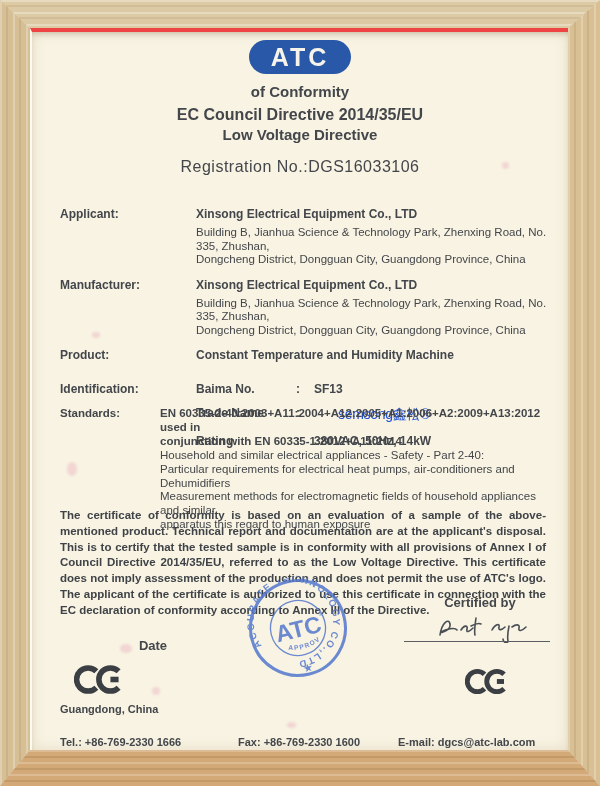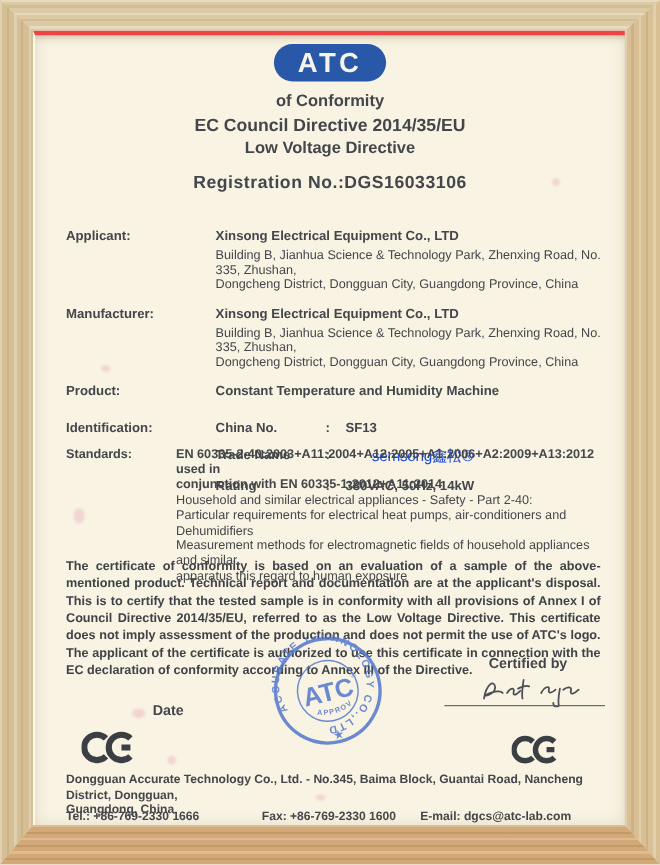--- a/index.html
+++ b/index.html
@@ -26,21 +26,21 @@
     color:#43464a;}
   .speck{position:absolute;border-radius:50%;background:rgba(232,150,175,.30);filter:blur(1px);}
   
   .sec-header{position:absolute;top:8px;left:0;right:0;text-align:center;}
   .atc-pill{display:inline-block;width:102px;height:34px;line-height:34px;border-radius:17px;
     background:#2a58a8;color:#f6f4ea;font-size:25px;font-weight:bold;letter-spacing:3px;}
   .cert-title{margin-top:-2px;font-size:24px;font-weight:bold;letter-spacing:11px;padding-left:11px;color:#3e4146;}
   .sub1{margin-top:9px;font-size:15px;font-weight:bold;}
   .sub2{margin-top:6px;font-size:16px;font-weight:bold;}
   .sub3{margin-top:2px;font-size:15px;font-weight:bold;}
-  .reg{margin-top:15px;font-size:16px;font-weight:bold;letter-spacing:.5px;}
+  .reg{margin-top:15px;font-size:16px;font-weight:normal;letter-spacing:.5px;}
   
   .sec-info{position:absolute;top:175px;left:28px;right:16px;font-size:12px;}
   .irow{display:flex;margin-bottom:11px;gap:36px;}
   .lbl{width:100px;flex:0 0 100px;font-weight:bold;}
   .val{flex:1;}
   .val-name{font-weight:bold;margin-bottom:5px;}
   .val-addr{font-size:11.5px;line-height:13.5px;}
   .prod-row{margin-bottom:15px;}
   .id-sub{display:flex;margin-bottom:10px;}
   .id-name{width:100px;flex:0 0 100px;font-weight:bold;}
@@ -63,21 +63,21 @@
   .date-text{font-size:13px;font-weight:bold;padding-bottom:5px;border-bottom:1.5px solid #55585c;}
   .date-lbl{margin-top:8px;font-size:13px;font-weight:bold;}
   .ce{position:absolute;}
   .ce-left{left:42px;top:632px;}
   .ce-right{left:433px;top:636px;}
   .ce-note{position:absolute;left:158px;top:640px;width:246px;text-align:center;font-size:10.5px;font-weight:bold;line-height:13px;}
   .footer-addr{position:absolute;left:28px;top:671px;right:18px;font-size:11px;font-weight:bold;line-height:13.5px;}
   .contacts{position:absolute;left:28px;top:704px;right:18px;font-size:11px;font-weight:bold;}
   .tel{position:absolute;left:0;}
   .fax{position:absolute;left:178px;}
-  .email{position:absolute;left:322px;}
+  .email{position:absolute;left:338px;}
 </style>
 </head>
 <body>
 
 <div class="cert">
   <div class="wood wood-top"></div>
   <div class="wood wood-left"></div>
   <div class="wood wood-right"></div>
   <div class="wood wood-bottom"></div>
 
@@ -121,21 +121,21 @@
         </div>
       </div>
       <div class="irow prod-row">
         <div class="lbl">Product:</div>
         <div class="val val-name">Constant Temperature and Humidity Machine</div>
       </div>
       <div class="irow">
         <div class="lbl">Identification:</div>
         <div class="val">
           <div class="id-sub">
-            <div class="id-name">China No.</div>
+            <div class="id-name">Baima No.</div>
             <div class="id-colon">:</div>
             <div class="id-val">SF13</div>
           </div>
           <div class="id-sub">
             <div class="id-name">Trade Name</div>
             <div class="id-colon">:</div>
             <div class="id-val brand">semsong鑫松®</div>
           </div>
           <div class="id-sub">
             <div class="id-name">Rating</div>
@@ -202,21 +202,20 @@
     <div class="ce ce-right">
       <svg width="42" height="27" viewBox="0 0 112 66">
         <path d="M 52.1 13.9 A 27 27 0 1 0 52.1 52.1" fill="none" stroke="#3b3e42" stroke-width="13"></path>
         <path d="M 104.1 13.9 A 27 27 0 1 0 104.1 52.1" fill="none" stroke="#3b3e42" stroke-width="13"></path>
         <path d="M 85 33 H 104" stroke="#3b3e42" stroke-width="13"></path>
       </svg>
     </div>
 
 
     <div class="footer-addr">
-      <div>Dongguan Accurate Technology Co., Ltd. - No.345, Baima Block, Guantai Road, Nancheng District, Dongguan,</div>
       <div>Guangdong, China</div>
     </div>
     <div class="contacts">
       <span class="tel">Tel.: +86-769-2330 1666</span>
       <span class="fax">Fax: +86-769-2330 1600</span>
       <span class="email">E-mail: dgcs@atc-lab.com</span>
     </div>
   </div>
 </div>
 

